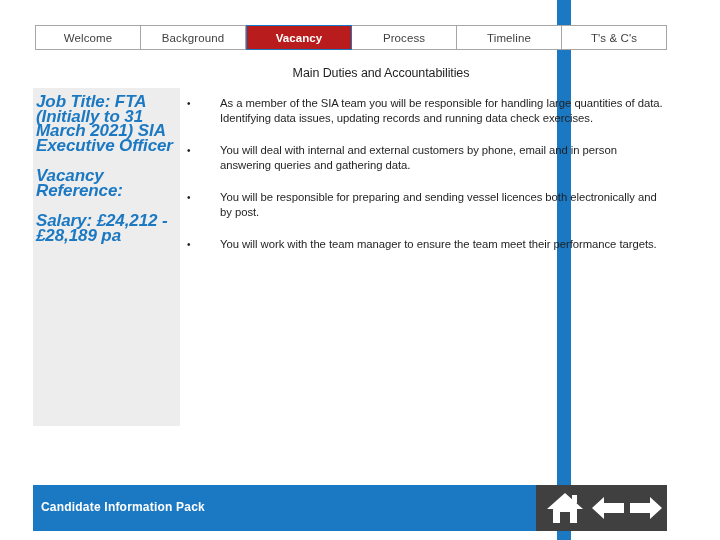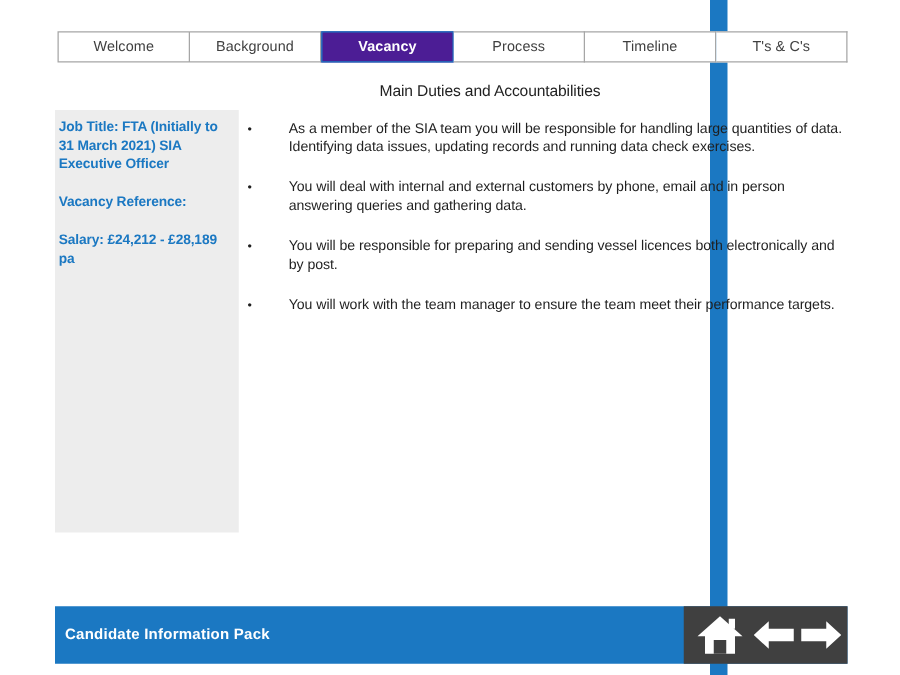--- a/index.html
+++ b/index.html
@@ -9,21 +9,21 @@
   body {
     width: 720px;
     height: 540px;
     background: #ffffff;
     font-family: "Liberation Sans", sans-serif;
     overflow: hidden;
     position: relative;
   }
   .slide {
     position: absolute;
-    left: 12px;
+    left: 1px;
     top: 0;
     width: 580px;
     height: 540px;
     background: #ffffff;
   }
   
   .right-bar {
     position: absolute;
     right: 0;
     top: 0;
@@ -60,21 +60,21 @@
     display: flex;
     align-items: center;
     justify-content: center;
     letter-spacing: 0.1px;
     white-space: nowrap;
   }
   .tab:first-child {
     border-left: 1px solid #a6a6a6;
   }
   .tab.active {
-    background: #4c1d95;
+    background: #b91c1c;
     border: 1px solid #1b78c2;
     color: #ffffff;
     font-weight: bold;
   }
   
   .section-title {
     position: absolute;
     left: 190px;
     top: 66px;
     width: 380px;
@@ -93,26 +93,27 @@
     height: 338px;
     background: #ededed;
   }
   .left-panel-content {
     position: absolute;
     left: 35px;
     top: 95px;
     width: 140px;
   }
   .lp-block {
-    font-size: 11px;
+    font-size: 17px;
     font-weight: bold;
     color: #1b78c2;
     line-height: 14.5px;
     margin-bottom: 16px;
     letter-spacing: -0.1px;
+    font-style: italic;
   }
   
   .bullets {
     position: absolute;
     left: 186px;
     top: 96px;
     width: 480px;
   }
   .bullet-row {
     display: flex;

